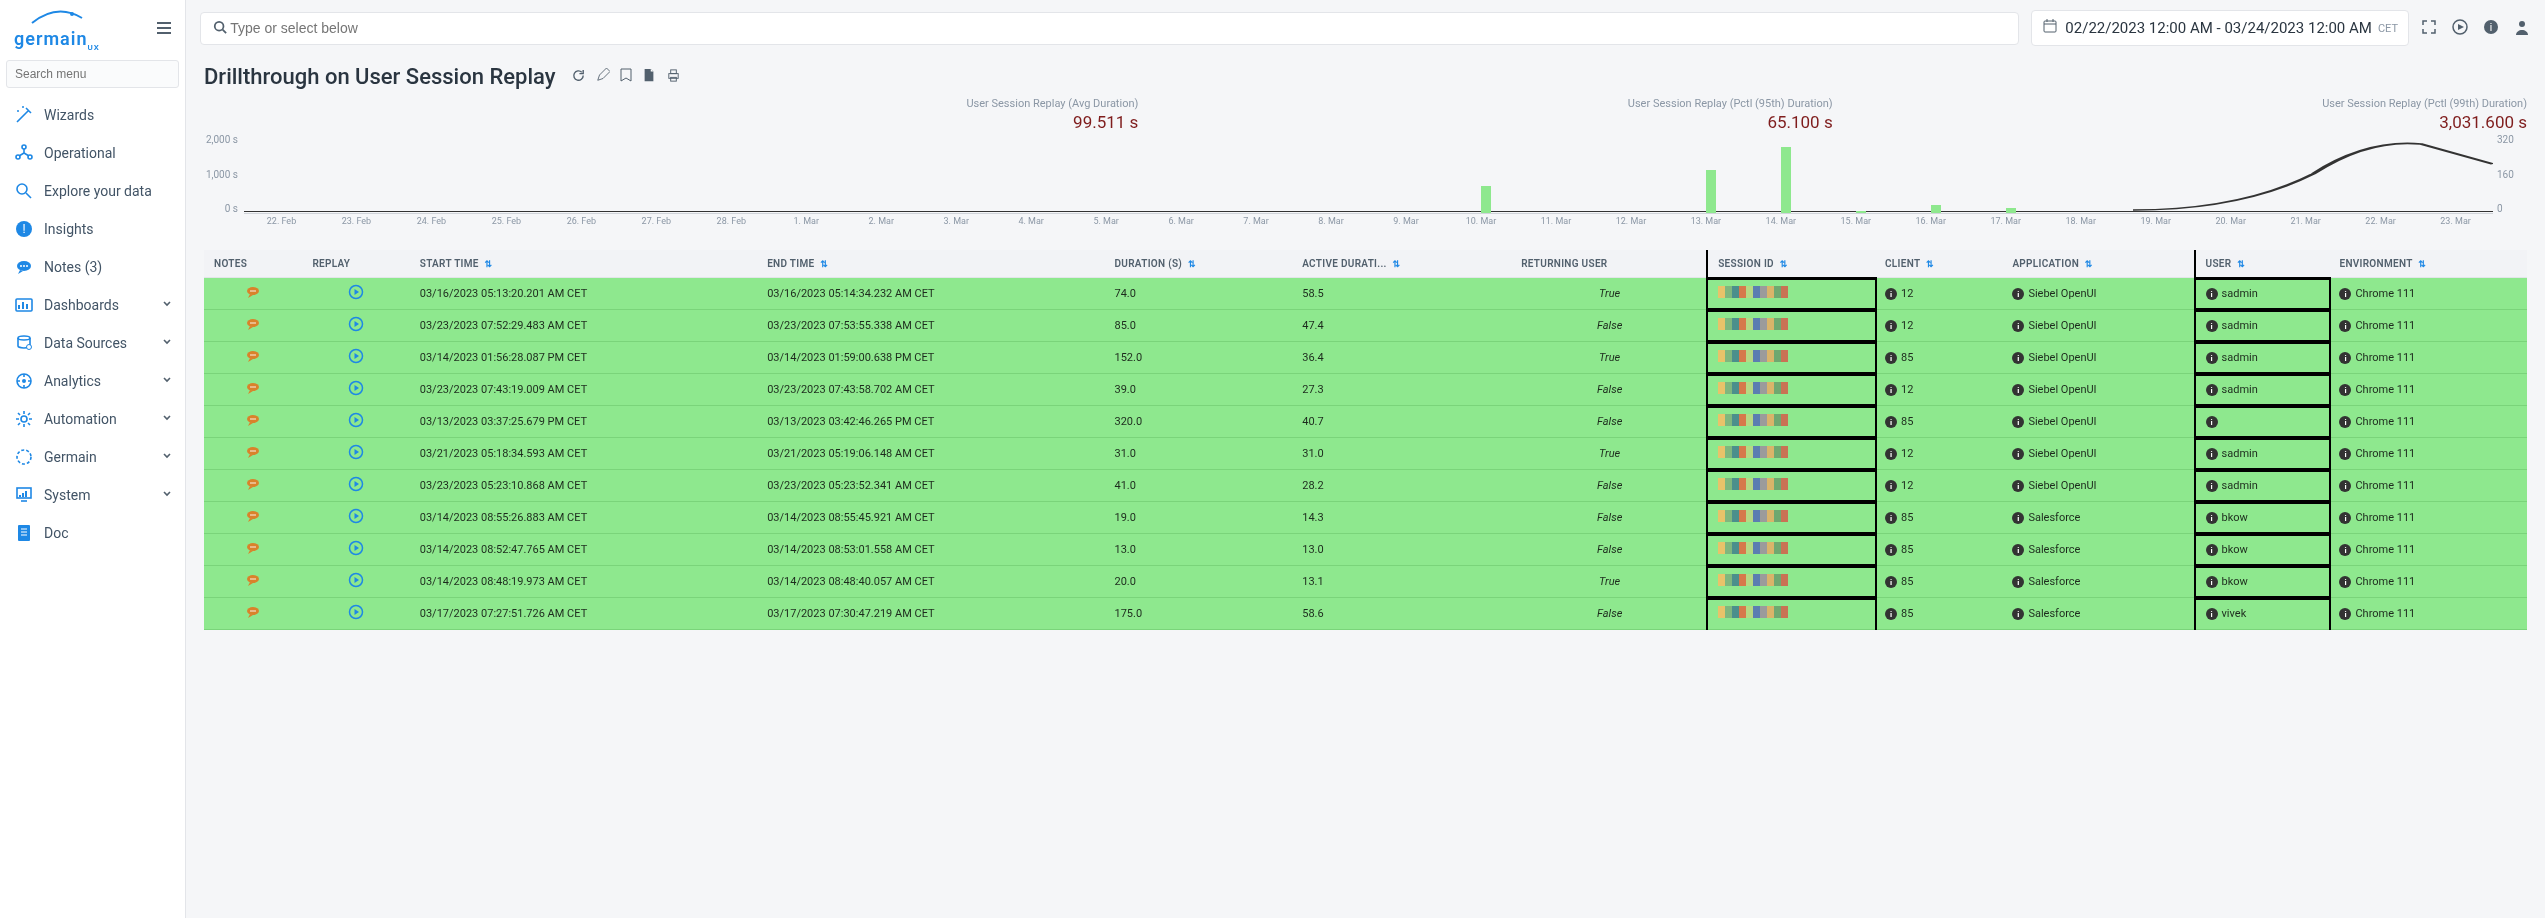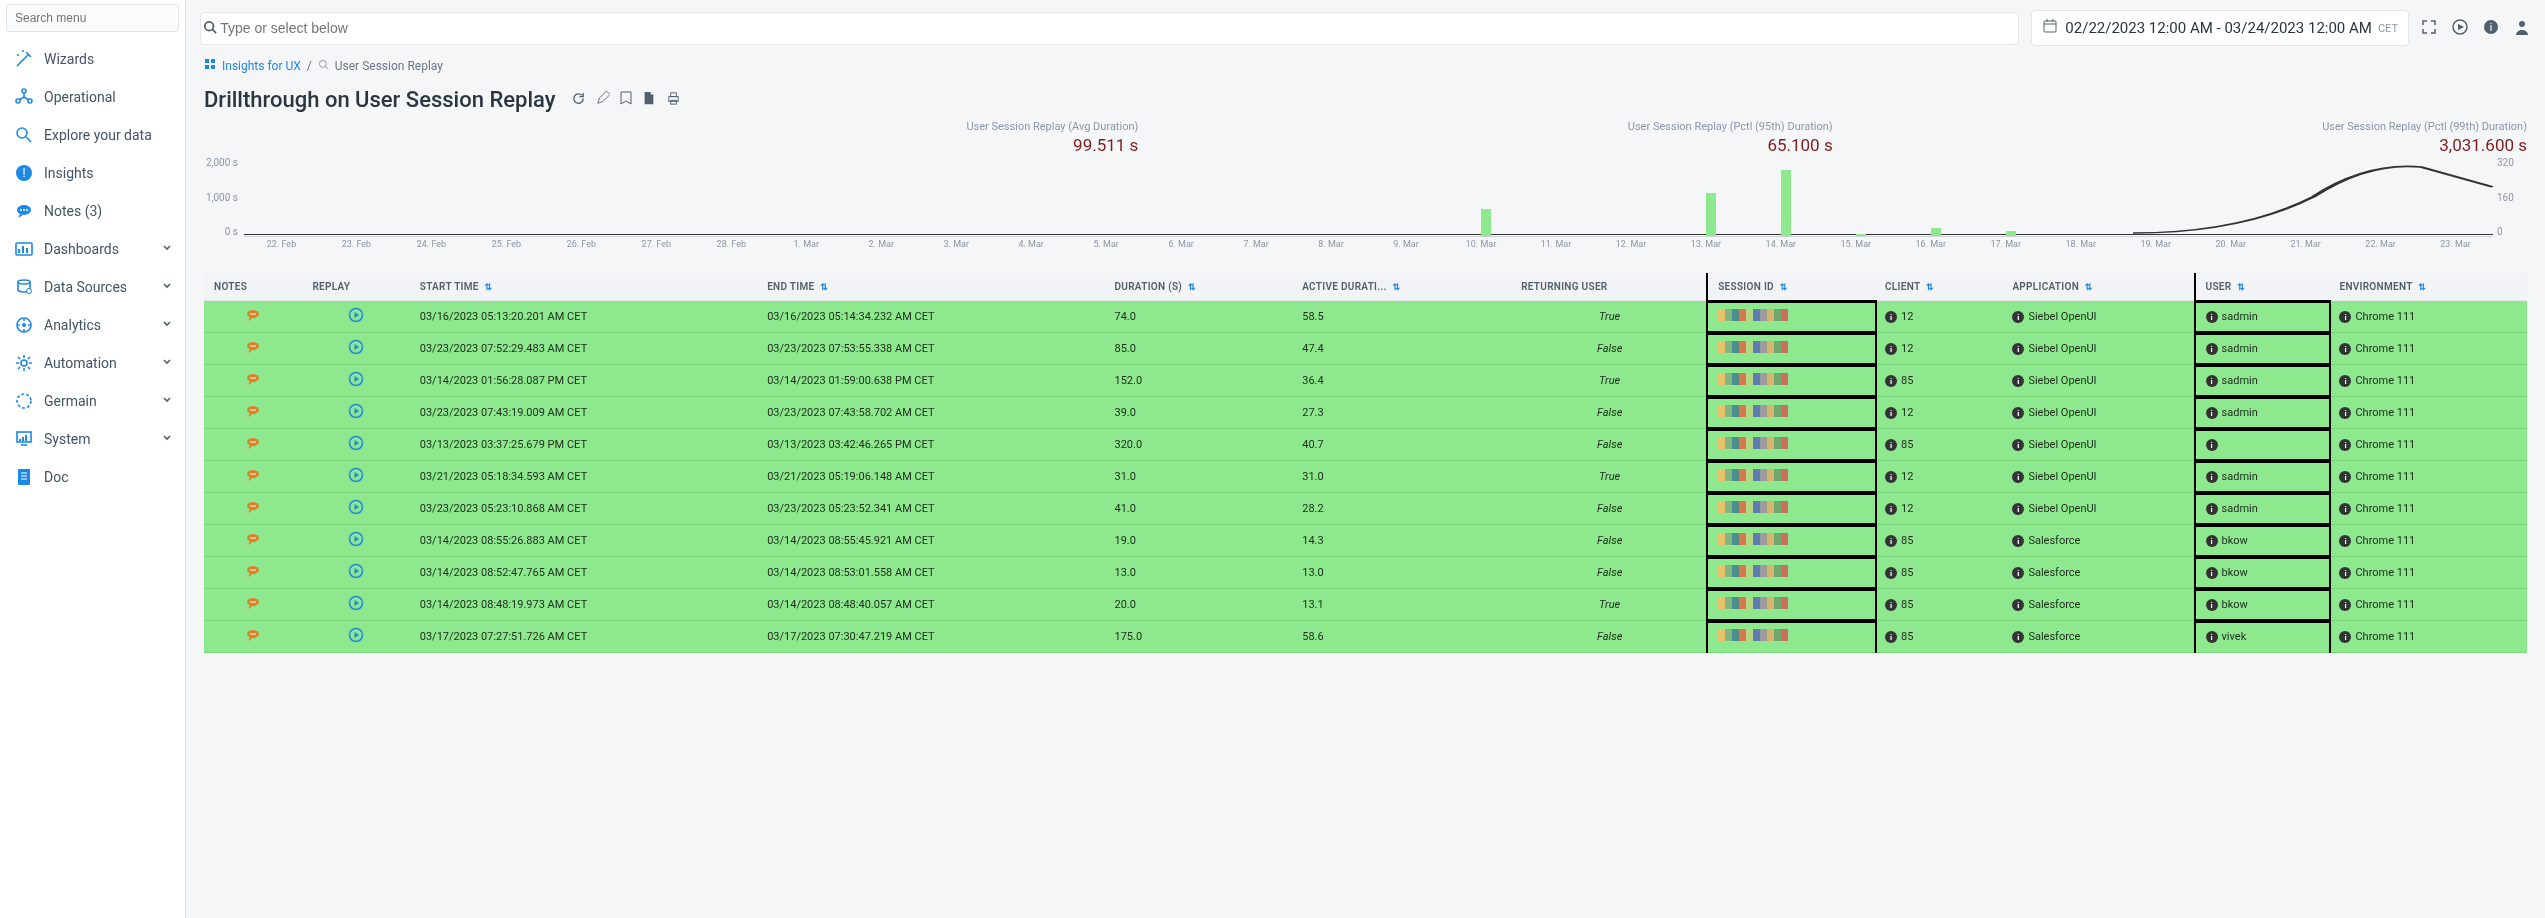--- a/index.html
+++ b/index.html
@@ -14,21 +14,21 @@
   .side-search { margin:4px 6px 8px 6px; }
   .side-search input { width:100%; padding:6px 8px; border:1px solid #e3e5e9; border-radius:3px; font-size:12px; color:#555; background:#fafbfc; }
   .nav-item { display:flex; align-items:center; padding:9px 12px 9px 14px; color:#425466; cursor:pointer; font-size:14px; }
   .nav-icon { width:20px; height:20px; margin-right:10px; display:inline-flex; align-items:center; justify-content:center; color:#1e88e5; }
   .nav-label { flex:1; }
   .nav-chev { color:#888; }
 
   
   .main { flex:1; display:flex; flex-direction:column; overflow:hidden; }
   .topbar { display:flex; align-items:center; padding:10px 14px 8px 14px; gap:12px; }
-  .search-box { flex:1; display:flex; align-items:center; background:#fff; border:1px solid #e3e5e9; border-radius:4px; padding:7px 2px; color:#6b7785; }
+  .search-box { flex:1; display:flex; align-items:center; background:#fff; border:1px solid #e3e5e9; border-radius:4px; padding:7px 12px; color:#6b7785; }
   .search-box input { flex:1; border:none; outline:none; font-size:14px; color:#555; background:transparent; }
   .date-box { display:flex; align-items:center; background:#fff; border:1px solid #e3e5e9; border-radius:4px; padding:7px 10px; font-size:15px; color:#2a3540; white-space:nowrap; }
   .tz { font-size:11px; color:#8b97a5; margin-left:6px; }
   .top-icons { display:flex; align-items:center; gap:14px; color:#6b7785; }
   .top-ic { cursor:pointer; }
 
   .breadcrumb { display:flex; align-items:center; padding:4px 18px; font-size:12px; color:#6b7785; gap:6px; }
   .breadcrumb a { color:#1e88e5; text-decoration:none; }
 
   .page-head { display:flex; align-items:center; gap:10px; padding:10px 18px 6px 18px; }
@@ -63,20 +63,34 @@
   .sess-colors { display:inline-flex; height:12px; width:70px; }
   .sess-colors span { flex:1; }
   .box-col { outline:2px solid #000; }
   .curve { position:absolute; right:0; top:0; height:80px; width:16%; }
 </style>
 </head>
 <body>
 
 <div class="app">
   <aside class="sidebar">
+    <div class="logo-wrap">
+      <div class="logo">
+        <svg class="logo-swoosh" viewBox="0 0 60 20">
+            <path d="M5 15 Q30 -5 55 10" stroke="#1e88e5" stroke-width="2" fill="none"></path>
+            <circle cx="45" cy="6" r="2" fill="#1e88e5"></circle>
+          </svg>
+        <span><span>germain</span><sub style="font-size:8px;">UX</sub></span>
+      </div>
+      <span class="top-ic">
+        <svg width="18" height="18" viewBox="0 0 18 18">
+            <path d="M2 4h14M2 9h14M2 14h14" stroke="#52606d" stroke-width="2"></path>
+          </svg>
+      </span>
+    </div>
     <div class="side-search">
       <input placeholder="Search menu" style="">
     </div>
     <div id="nav-list">
         <div class="nav-item">
           <span class="nav-icon">
             <svg width="20" height="20" viewBox="0 0 20 20">
               <path d="M3 17L15 5m-3-2l5 5" stroke="#1e88e5" stroke-width="1.6" fill="none"></path>
               <circle cx="4" cy="6" r="1" fill="#1e88e5"></circle>
               <circle cx="9" cy="2" r="1" fill="#1e88e5"></circle>
@@ -252,35 +266,20 @@
               <circle cx="8" cy="8" r="7" fill="#52606d"></circle>
               <text x="8" y="12" text-anchor="middle" fill="#fff" font-size="11" font-family="Arial">i</text>
             </svg></span>
         <span class="top-ic"><svg width="18" height="18" viewBox="0 0 18 18">
               <circle cx="9" cy="6" r="3" fill="#52606d"></circle>
               <path d="M3 17c0-3 3-5 6-5s6 2 6 5" fill="#52606d"></path>
             </svg></span>
       </div>
     </div>
 
-    <div class="breadcrumb">
-      <span><svg width="12" height="12" viewBox="0 0 12 12">
-            <rect x="1" y="1" width="4" height="4" fill="#1e88e5"></rect>
-            <rect x="7" y="1" width="4" height="4" fill="#1e88e5"></rect>
-            <rect x="1" y="7" width="4" height="4" fill="#1e88e5"></rect>
-            <rect x="7" y="7" width="4" height="4" fill="#1e88e5"></rect>
-          </svg></span>
-      <a href="#">Insights for UX</a>
-      <span>/</span>
-      <span><svg width="11" height="11" viewBox="0 0 16 16">
-            <circle cx="7" cy="7" r="5" stroke="#6b7785" fill="none"></circle>
-            <line x1="11" y1="11" x2="15" y2="15" stroke="#6b7785"></line>
-          </svg></span>
-      <span>User Session Replay</span>
-    </div>
 
     <div class="page-head">
       <h1 class="page-title">Drillthrough on User Session Replay</h1>
       <div class="page-tools">
         <span class="top-ic"><svg width="15" height="15" viewBox="0 0 16 16">
               <path d="M13 8a5 5 0 1 1-1.5-3.5M13 2v4h-4" stroke="#52606d" fill="none" stroke-width="1.5"></path>
             </svg></span>
         <span class="top-ic"><svg width="14" height="14" viewBox="0 0 16 16">
               <path d="M2 14l2-6 8-8 4 4-8 8-6 2z" stroke="#52606d" fill="none"></path>
             </svg></span>

